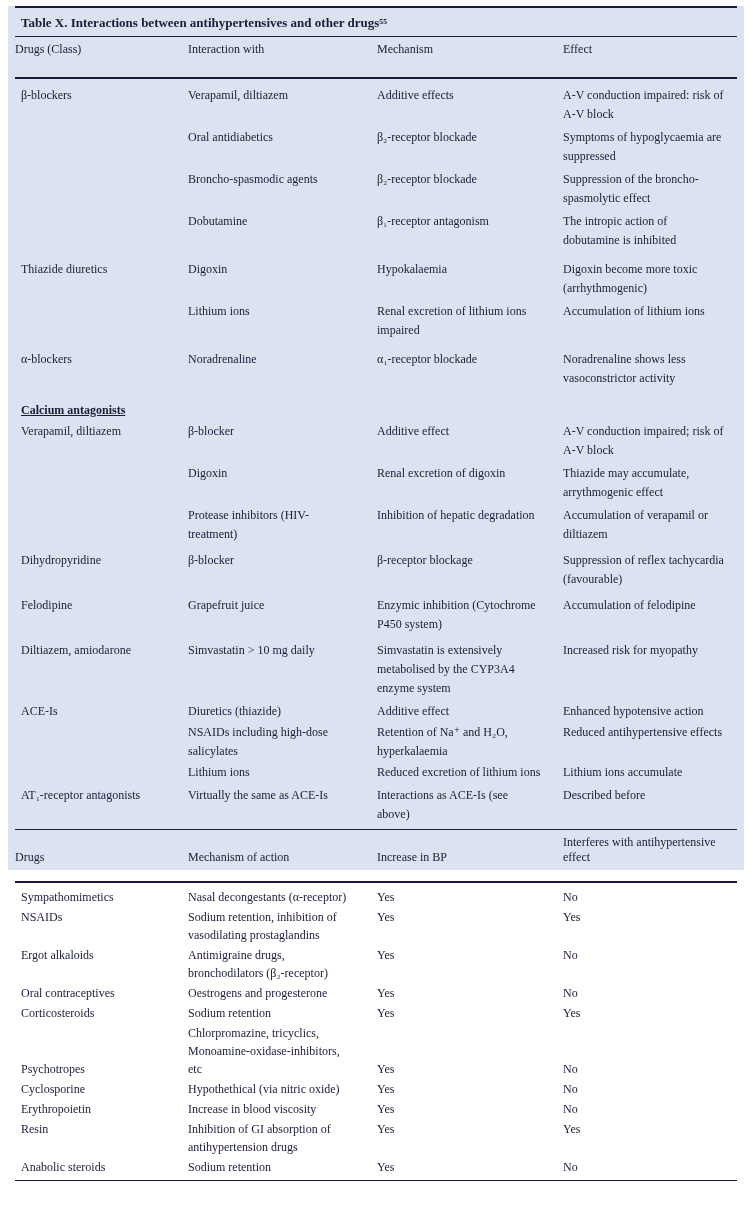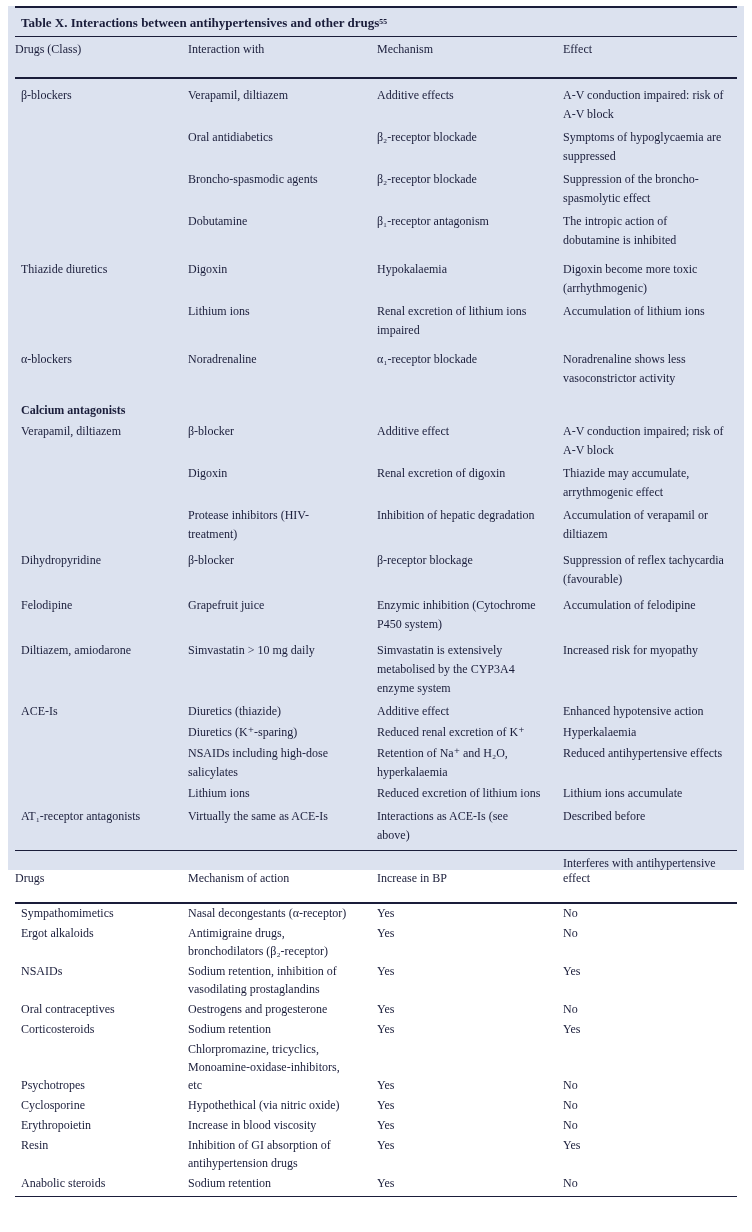--- a/index.html
+++ b/index.html
@@ -32,29 +32,29 @@
   .t1 thead th { padding:5px 0 20px; border-bottom:2px solid var(--ink,#1a1d3a); }
   .t1 tbody td { line-height:19px; }
   .t1 tbody tr:first-child td { padding-top:7px; }
   .t2 thead th {
     border-top:1.5px solid var(--ink,#1a1d3a);
     border-bottom:2px solid var(--ink,#1a1d3a);
     padding:5px 0 16px; vertical-align:bottom;
   }
   .t2 { border-bottom:1.5px solid var(--ink,#1a1d3a); }
   .t2 tbody td { line-height:18px; }
-  .t2 tbody tr:first-child td { }
+  .t2 tbody tr:first-child td { padding-top:5px; }
   .t2 tbody tr:last-child td { padding-bottom:4px; }
   tr.gap-xs td { padding-bottom:2px; }
   tr.gap-sm td { padding-bottom:4px; }
   tr.gap-md td { padding-bottom:7px;font-family:Liberation Serif, serif; }
   tr.gap-lg td { padding-bottom:10px; }
   tr.gap-end td { padding-bottom:5px; }
   tr.vbottom td { vertical-align:bottom; }
-  .section-cell { font-weight:bold; padding-top:3px; }
+  .section-cell { font-weight:bold; padding-top:3px;text-decoration:underline; }
 </style>
 </head>
 <body style="--ink: #1a1d3a; --panel: #dce2ef;">
 
 <div class="panel">
   <div class="top-rule"></div>
   <div class="title">Table X. Interactions between antihypertensives and other drugs⁵⁵</div>
 
   <table class="t1">
     <colgroup>
@@ -166,26 +166,20 @@
           <td>Simvastatin is extensively
 metabolised by the CYP3A4
 enzyme system</td>
           <td>Increased risk for myopathy</td>
         </tr>
         <tr class="gap-xs">
           <td>ACE-Is</td>
           <td>Diuretics (thiazide)</td>
           <td>Additive effect</td>
           <td>Enhanced hypotensive action</td>
-        </tr>
-        <tr class="gap-xs">
-          <td></td>
-          <td>Diuretics (K⁺-sparing)</td>
-          <td>Reduced renal excretion of K⁺</td>
-          <td>Hyperkalaemia</td>
         </tr>
         <tr class="gap-xs">
           <td></td>
           <td>NSAIDs including high-dose
 salicylates</td>
           <td>Retention of Na⁺ and H₂O,
 hyperkalaemia</td>
           <td>Reduced antihypertensive effects</td>
         </tr>
         <tr class="gap-sm">
@@ -221,32 +215,32 @@
       </tr>
     </thead>
     <tbody id="t2-body">
         <tr class="gap-xs">
           <td>Sympathomimetics</td>
           <td>Nasal decongestants (α-receptor)</td>
           <td>Yes</td>
           <td>No</td>
         </tr>
         <tr class="gap-xs">
+          <td>NSAIDs</td>
+          <td>Sodium retention, inhibition of
+vasodilating prostaglandins</td>
+          <td>Yes</td>
+          <td>Yes</td>
+        </tr>
+        <tr class="gap-xs">
           <td>Ergot alkaloids</td>
           <td>Antimigraine drugs,
 bronchodilators (β₂-receptor)</td>
           <td>Yes</td>
           <td>No</td>
-        </tr>
-        <tr class="gap-xs">
-          <td>NSAIDs</td>
-          <td>Sodium retention, inhibition of
-vasodilating prostaglandins</td>
-          <td>Yes</td>
-          <td>Yes</td>
         </tr>
         <tr class="gap-xs">
           <td>Oral contraceptives</td>
           <td>Oestrogens and progesterone</td>
           <td>Yes</td>
           <td>No</td>
         </tr>
         <tr class="gap-xs">
           <td>Corticosteroids</td>
           <td>Sodium retention</td>

